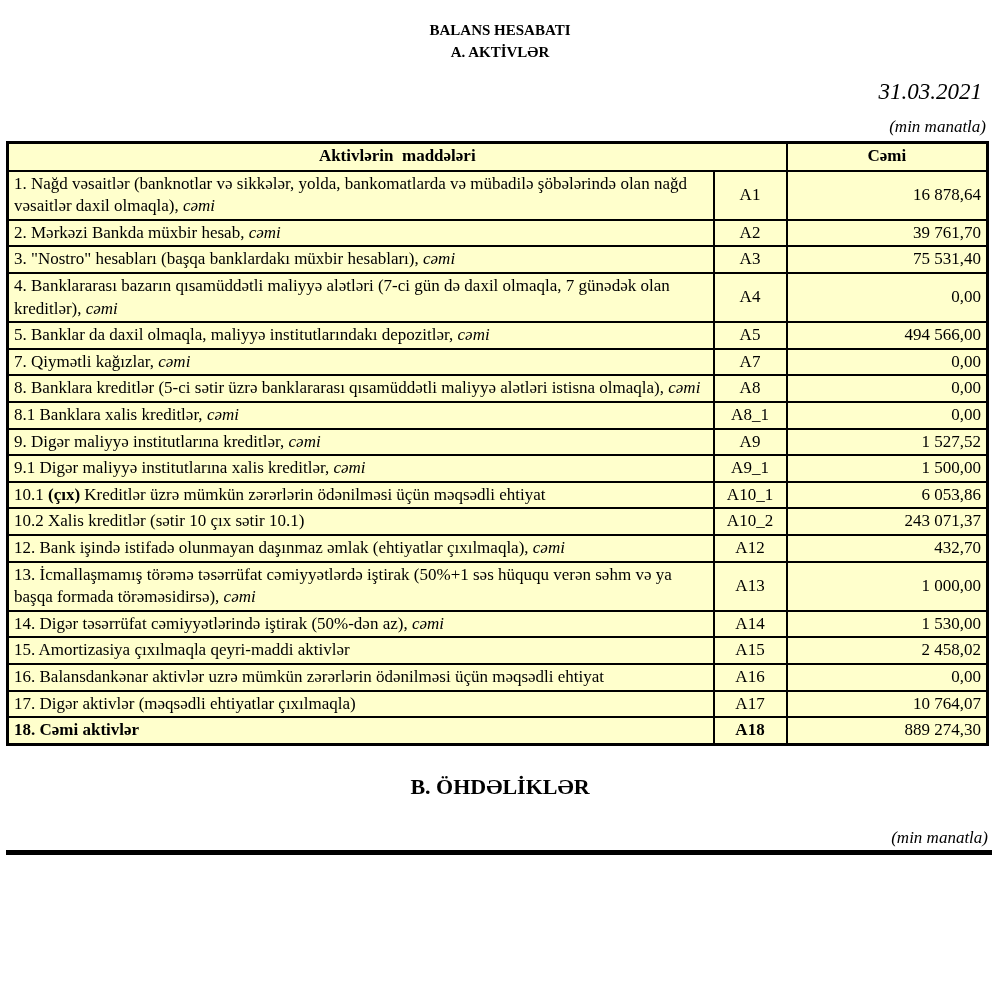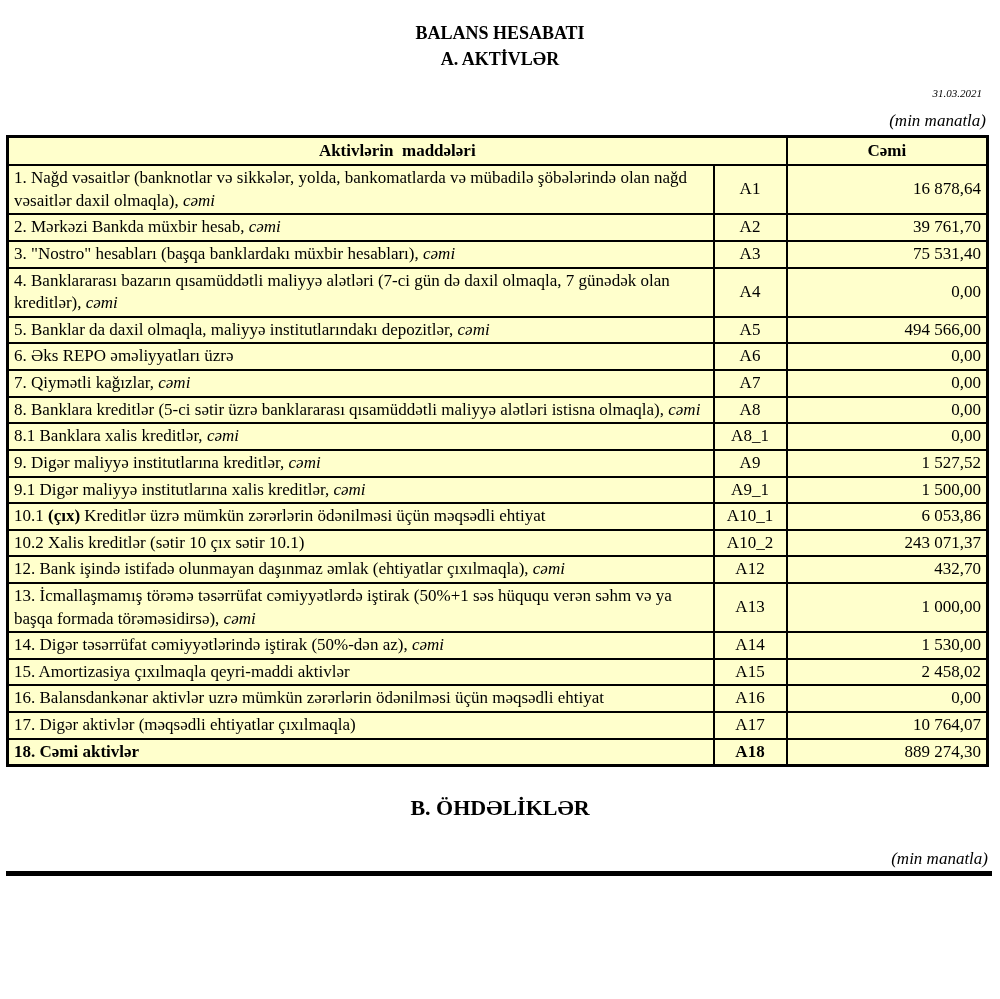--- a/index.html
+++ b/index.html
@@ -13,27 +13,27 @@
     position: relative;
     width: 1000px;
     height: 999px;
     overflow: hidden;
     background: #ffffff;
   }
   .title-block { margin-top: 20px; }
   .doc-title {
     text-align: center;
     font-weight: bold;
-    font-size: 18px;
+    font-size: 15px;
     line-height: 1.45;
   }
   .date-line {
     text-align: right;
     font-style: italic;
-    font-size: 11px;
+    font-size: 23px;
     padding-right: 18px;
     margin-top: 15px;
   }
   .unit-line {
     text-align: right;
     font-style: italic;
     font-size: 17px;
     padding-right: 14px;
     margin-top: 12px;
   }
@@ -129,25 +129,20 @@
           <td class="label-cell"><span>4. Banklararası bazarın qısamüddətli maliyyə alətləri (7-ci gün də daxil olmaqla, 7 günədək olan kreditlər), </span><span class="it">cəmi</span></td>
           <td class="code-cell">A4</td>
           <td class="value-cell">0,00</td>
         </tr>
         <tr>
           <td class="label-cell"><span>5. Banklar da daxil olmaqla, maliyyə institutlarındakı depozitlər, </span><span class="it">cəmi</span></td>
           <td class="code-cell">A5</td>
           <td class="value-cell">494 566,00</td>
         </tr>
         <tr>
-          <td class="label-cell"><span>6. Əks REPO əməliyyatları üzrə</span></td>
-          <td class="code-cell">A6</td>
-          <td class="value-cell">0,00</td>
-        </tr>
-        <tr>
           <td class="label-cell"><span>7. Qiymətli kağızlar, </span><span class="it">cəmi</span></td>
           <td class="code-cell">A7</td>
           <td class="value-cell">0,00</td>
         </tr>
         <tr>
           <td class="label-cell"><span>8. Banklara kreditlər (5-ci sətir üzrə banklararası qısamüddətli maliyyə alətləri istisna olmaqla), </span><span class="it">cəmi</span></td>
           <td class="code-cell">A8</td>
           <td class="value-cell">0,00</td>
         </tr>
         <tr>

